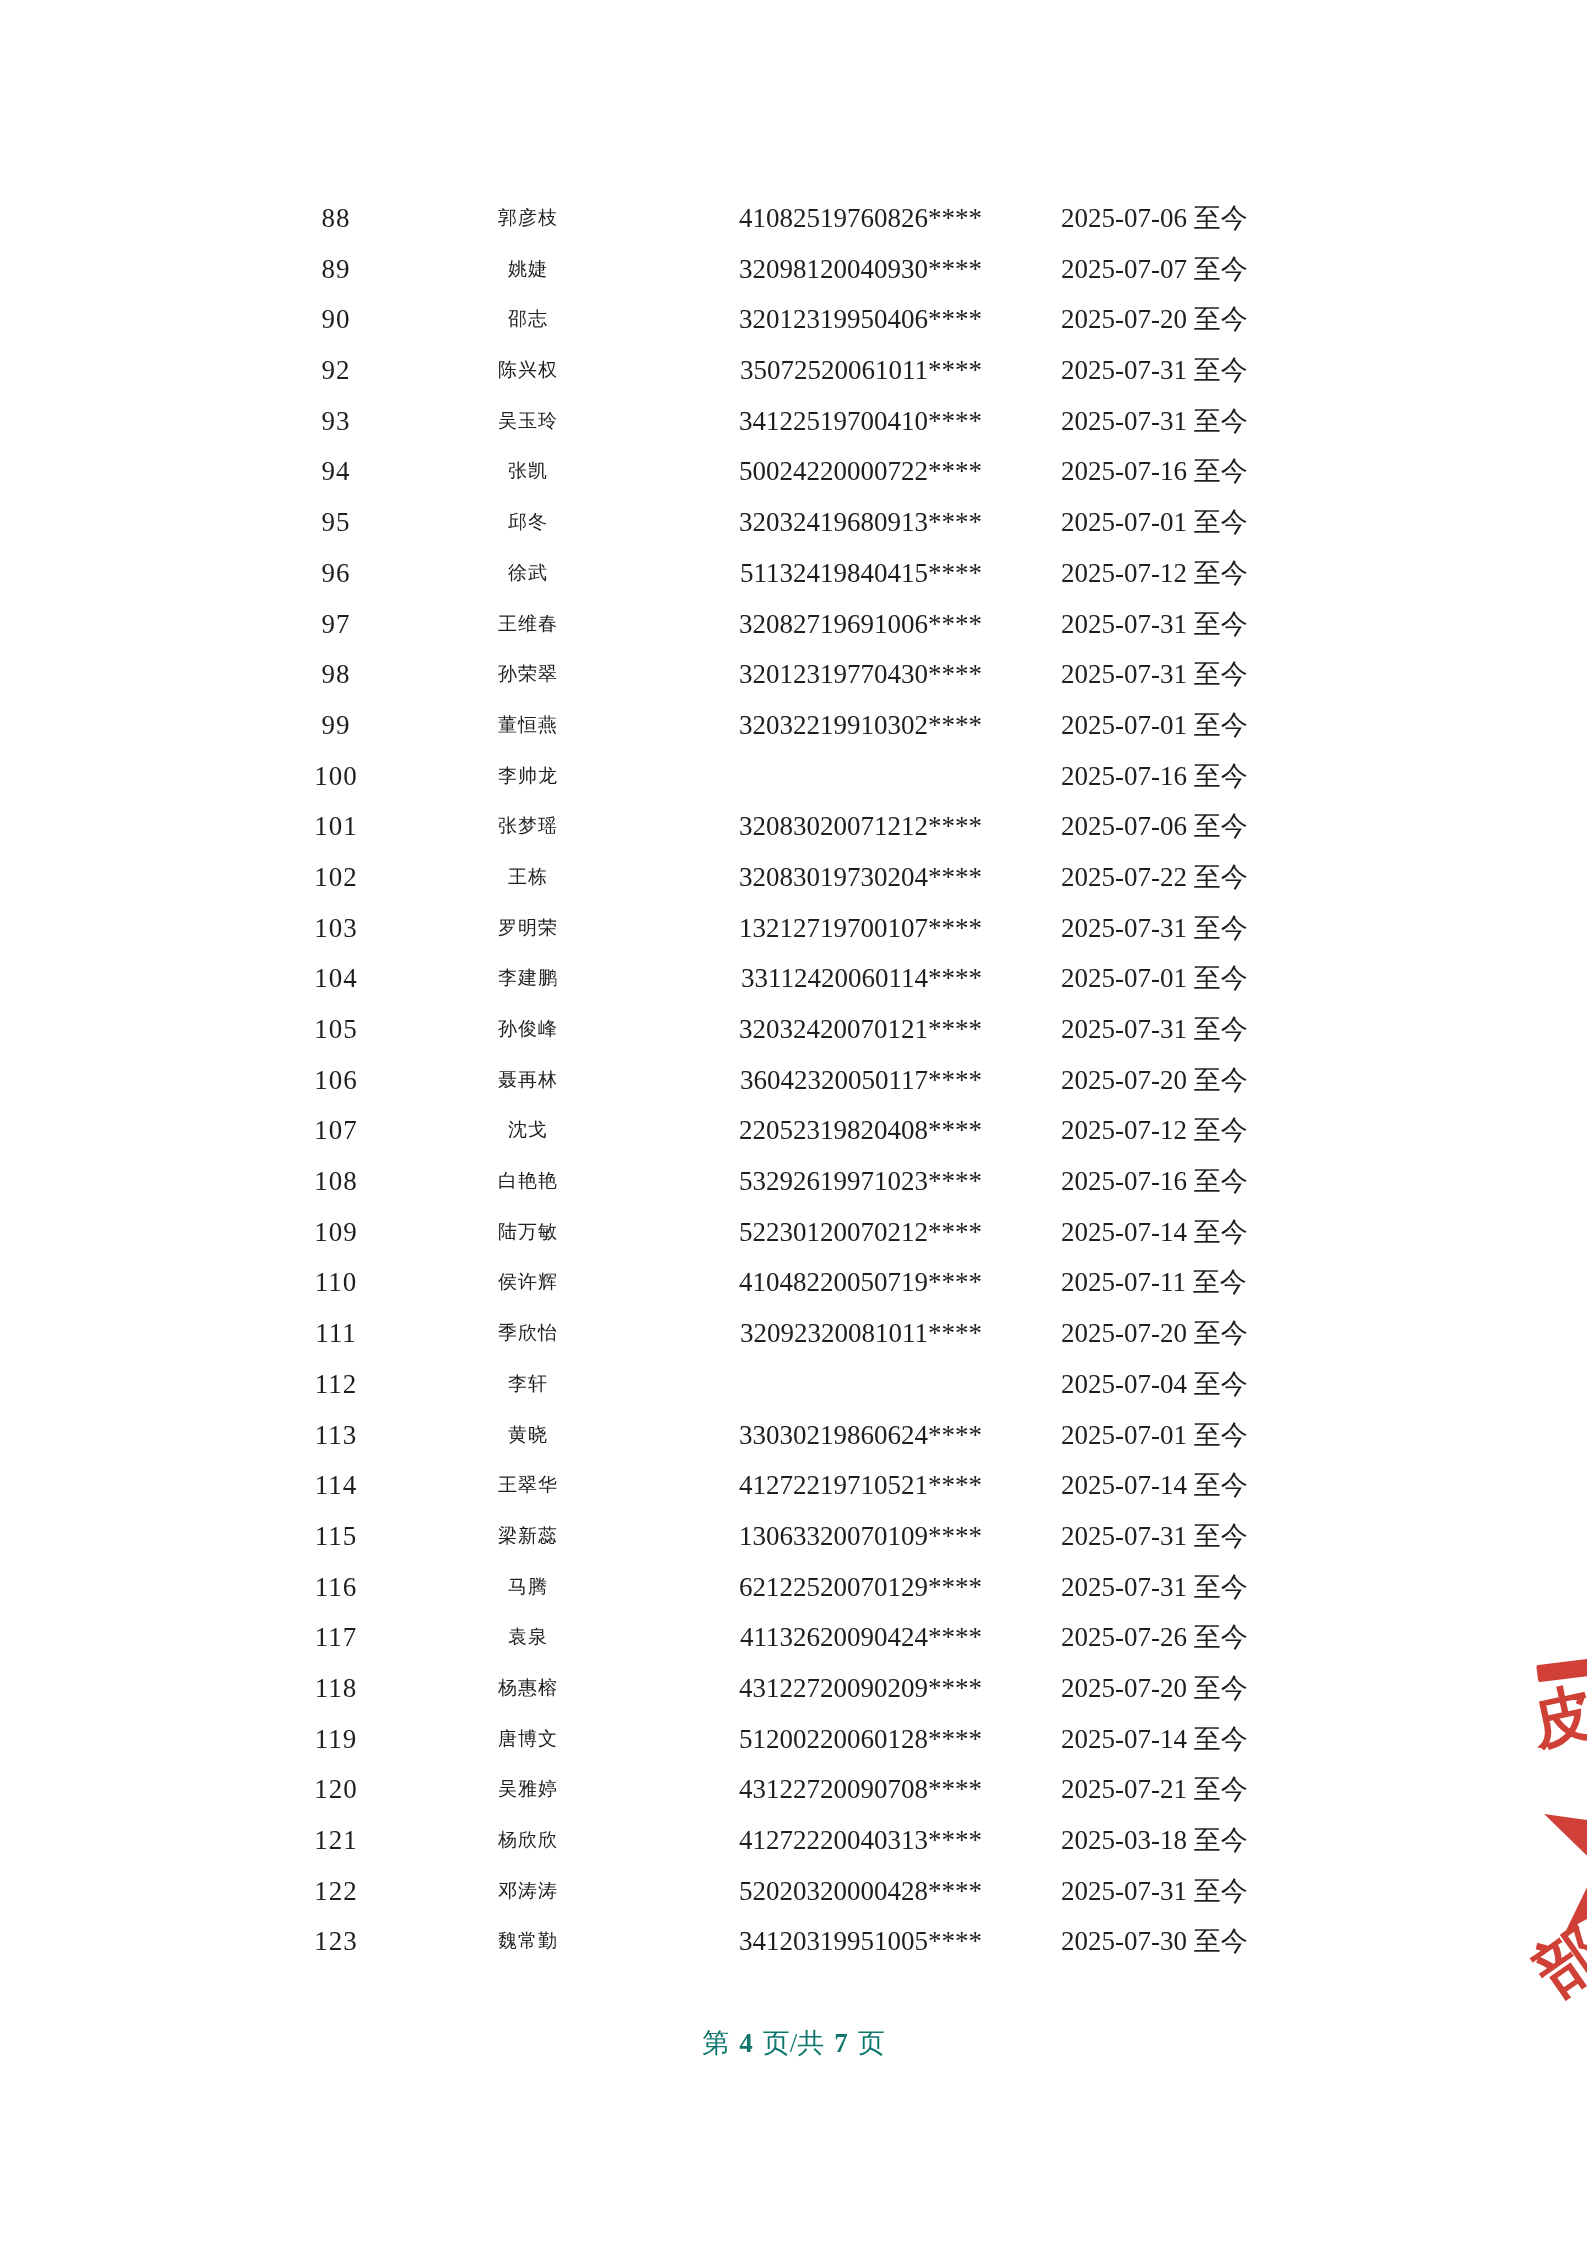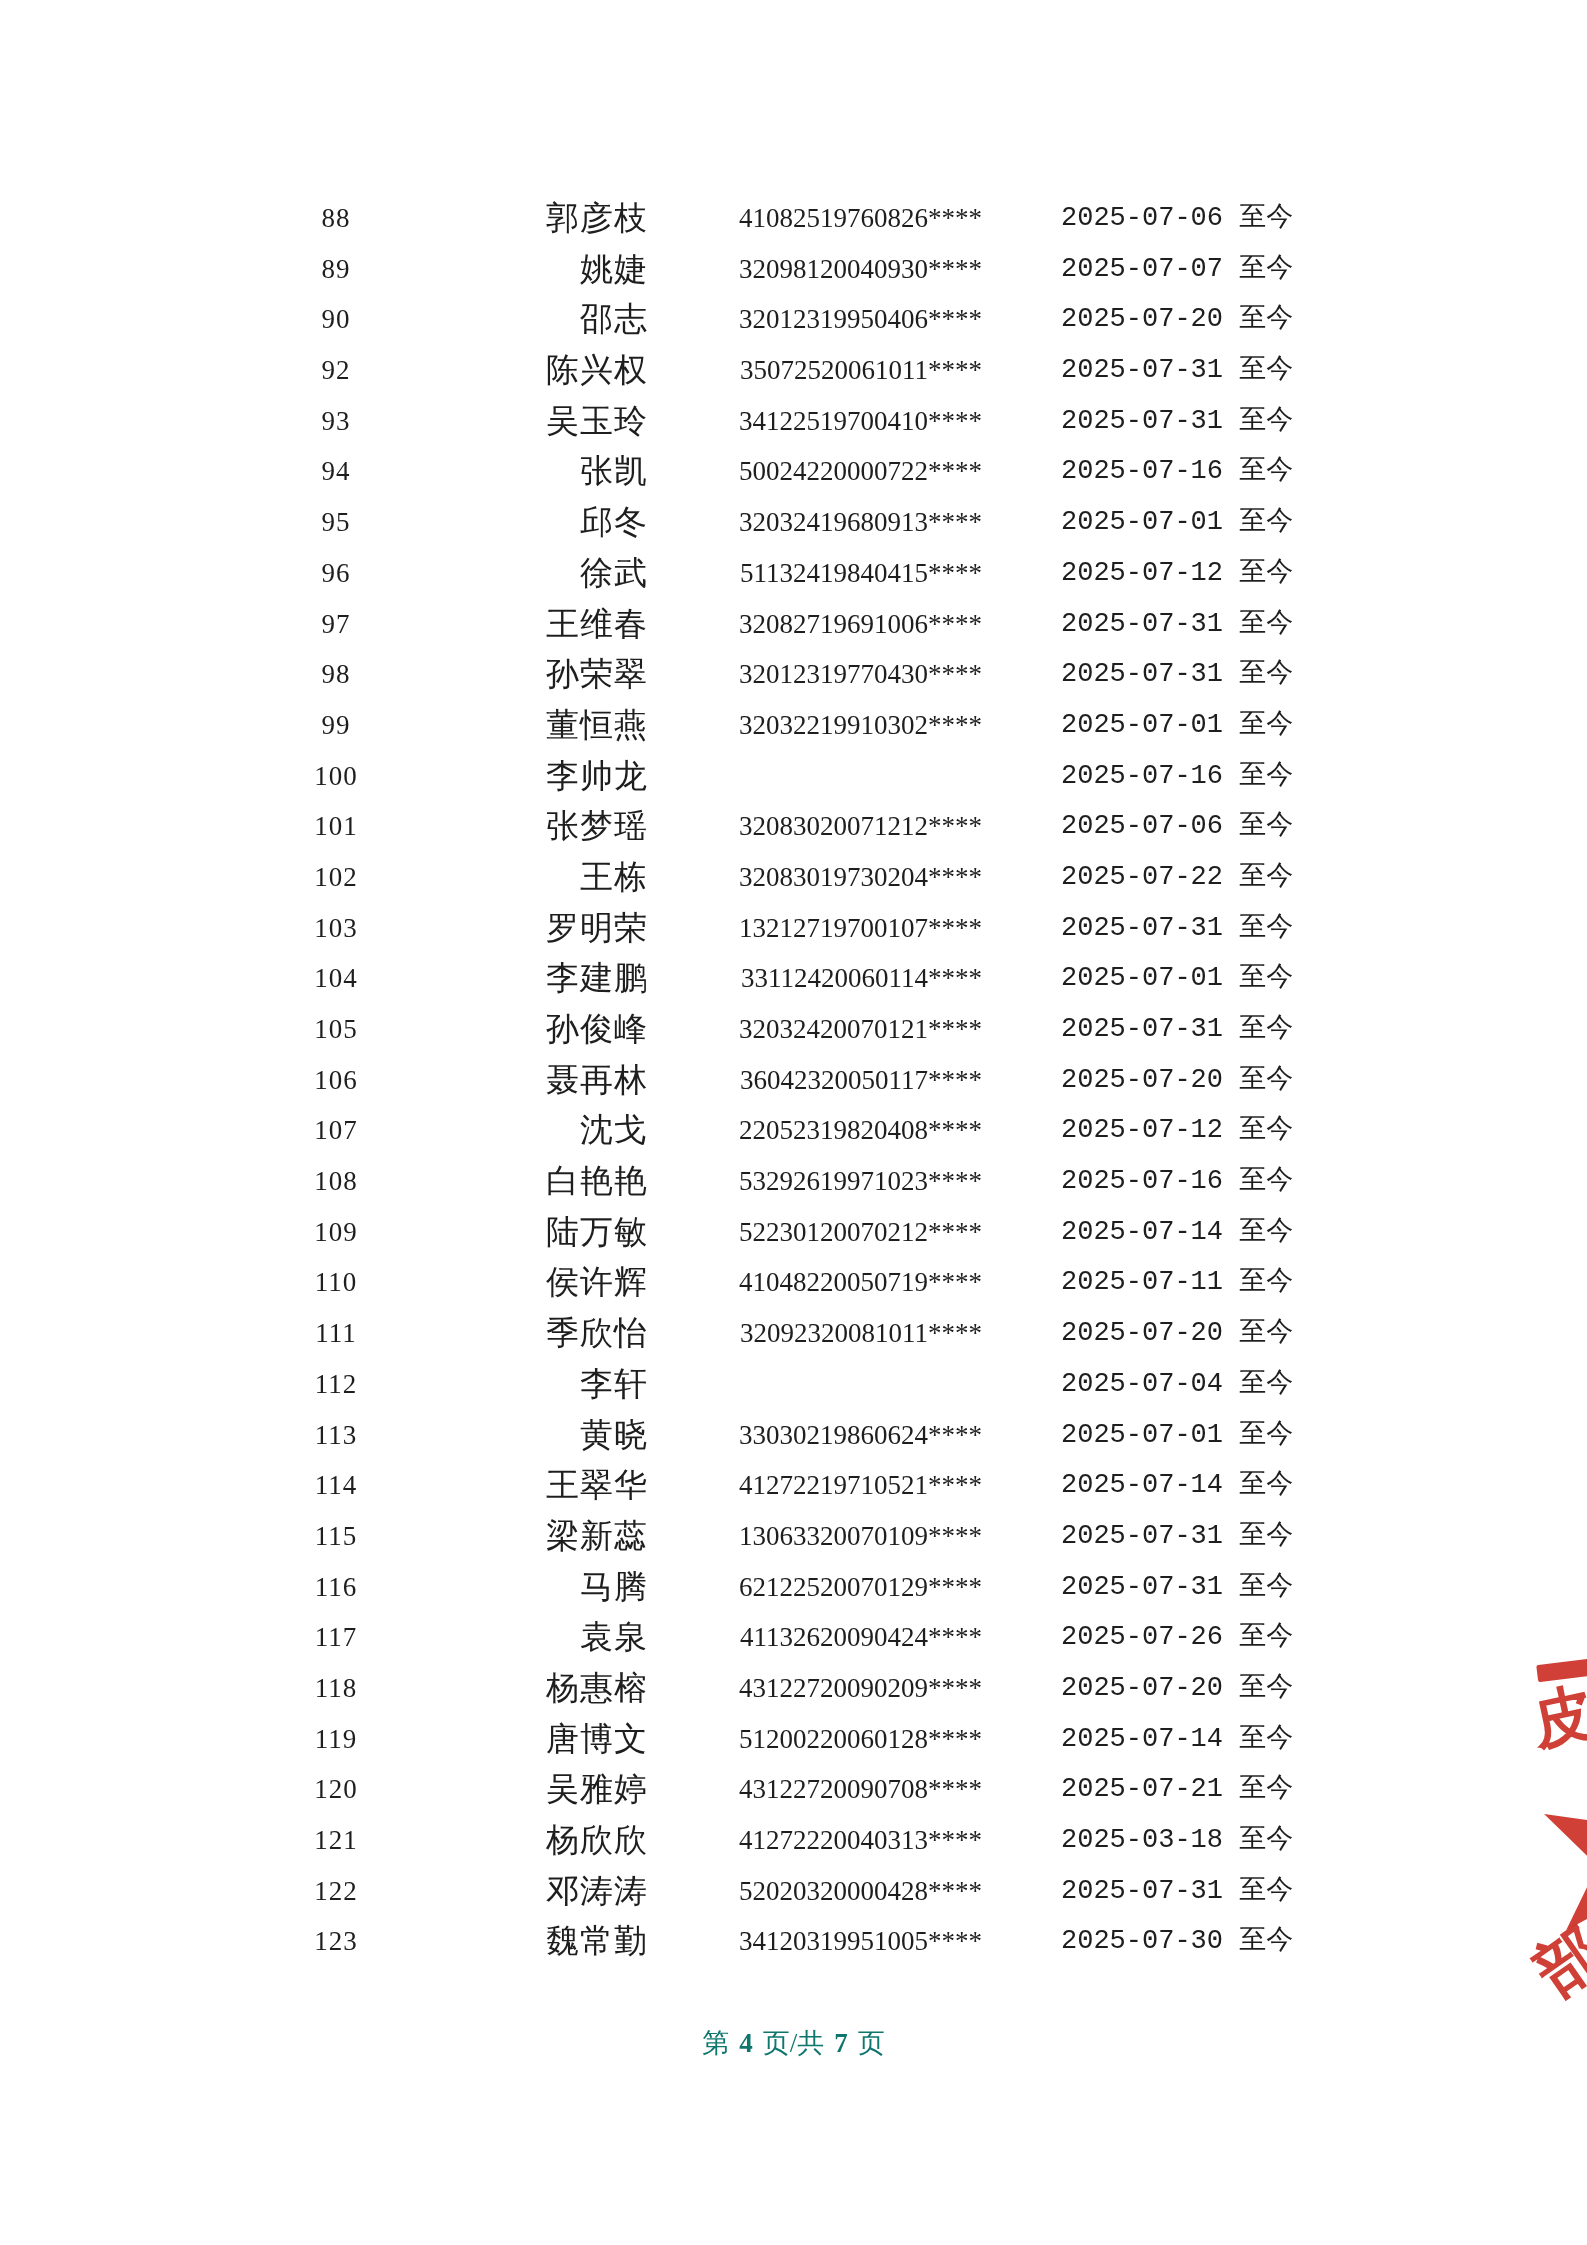--- a/index.html
+++ b/index.html
@@ -10,23 +10,23 @@
     overflow:hidden;
     font-family:"Liberation Serif","DejaVu Serif",serif;
     color:#1e1e1e;
     padding-left:12px;
   }
   
   #rows{position:absolute;left:0;top:193px;width:1587px;}
   .row{position:relative;height:50.7px;line-height:50.7px;white-space:nowrap;}
   .cell{position:absolute;top:0;height:50.7px;line-height:50.7px;}
   .c-no{left:276px;width:120px;text-align:center;font-size:27px;letter-spacing:1px;}
-  .c-name{left:408px;width:240px;text-align:right;font-size:33px;letter-spacing:1px;}
+  .c-name{left:408px;width:240px;text-align:center;font-size:19px;letter-spacing:1px;}
   .c-id{left:682px;width:300px;text-align:right;font-size:27px;}
-  .c-period{left:1061px;width:300px;text-align:left;font-size:27px;font-family:Liberation Mono, monospace;}
+  .c-period{left:1061px;width:300px;text-align:left;font-size:27px;}
   
   #footer{
     position:absolute;left:0;top:2019px;width:1587px;height:48px;
     line-height:48px;text-align:center;font-size:27px;color:#0f766e;
   }
   #footer .num{font-weight:bold;margin:0 10px;}
   
   .stamp{position:absolute;color:#cd362c;opacity:.95;}
   #stamp-bar{
     left:1537px;top:1661px;width:70px;height:17px;

